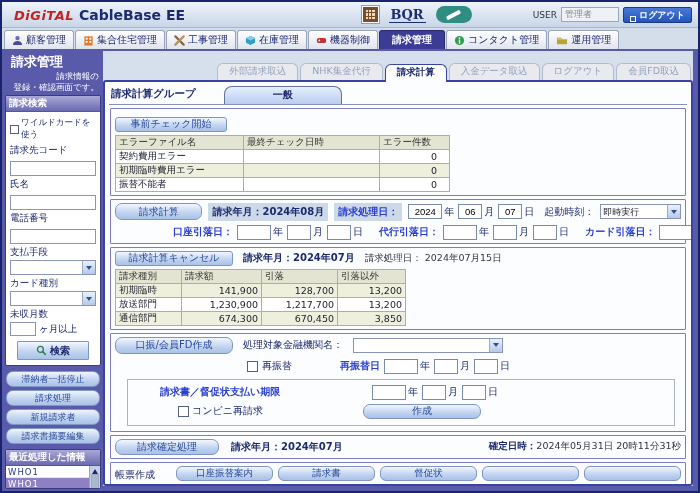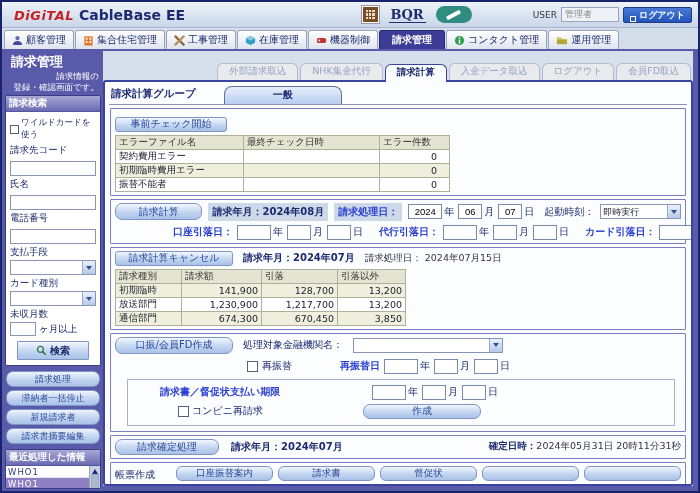--- a/index.html
+++ b/index.html
@@ -277,22 +277,22 @@
             <svg width="11" height="11" viewBox="0 0 12 12">
                 <circle cx="4.8" cy="4.8" r="3.2" fill="none" stroke="#2a7a4a" stroke-width="1.4"></circle>
                 <line x1="7.2" y1="7.2" x2="10.6" y2="10.6" stroke="#2a7a4a" stroke-width="1.8"></line>
               </svg>
             <span>検索</span>
           </div>
         </div>
       </div>
 
       <div class="sb-actions">
+        <div class="sb-btn">滞納者一括停止</div>
         <div class="sb-btn">請求処理</div>
-        <div class="sb-btn">滞納者一括停止</div>
         <div class="sb-btn">新規請求者</div>
         <div class="sb-btn">請求書摘要編集</div>
       </div>
 
       <div class="recent panel">
         <div class="panel-hdr">最近処理した情報</div>
         <div class="recent-list">
           <div class="recent-row">WHO1</div>
           <div class="recent-row selected">WHO1</div>
 

